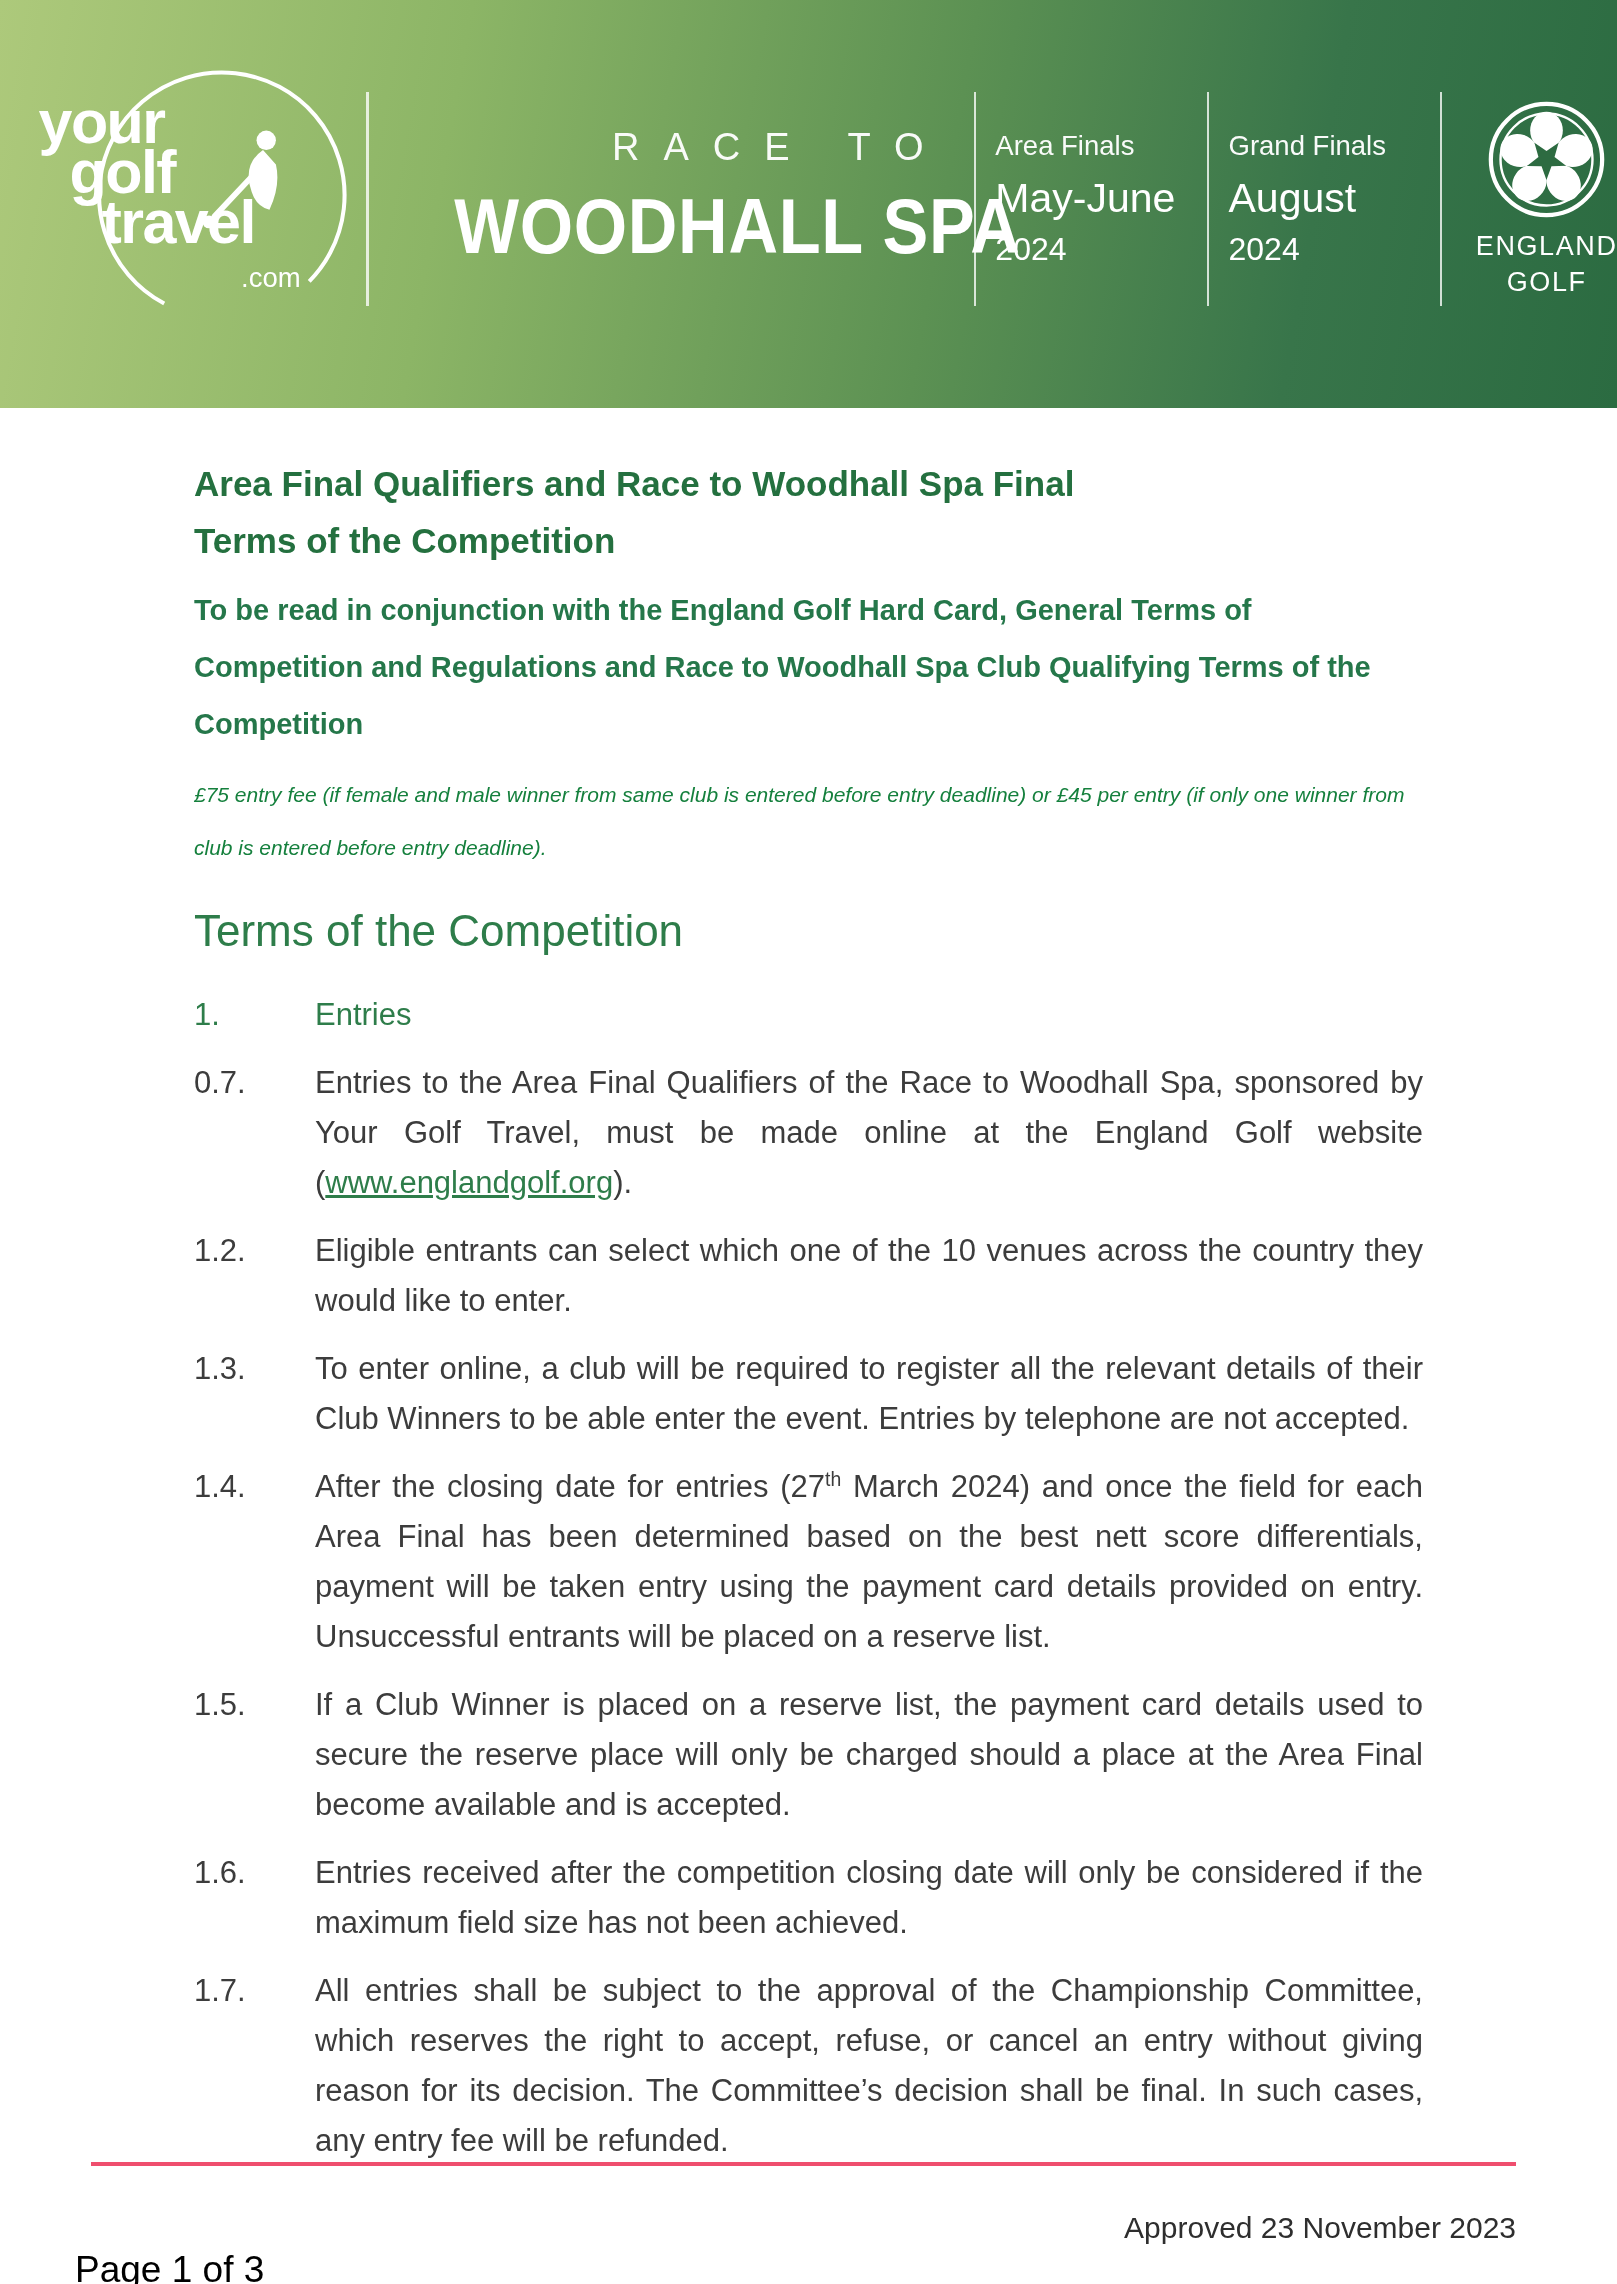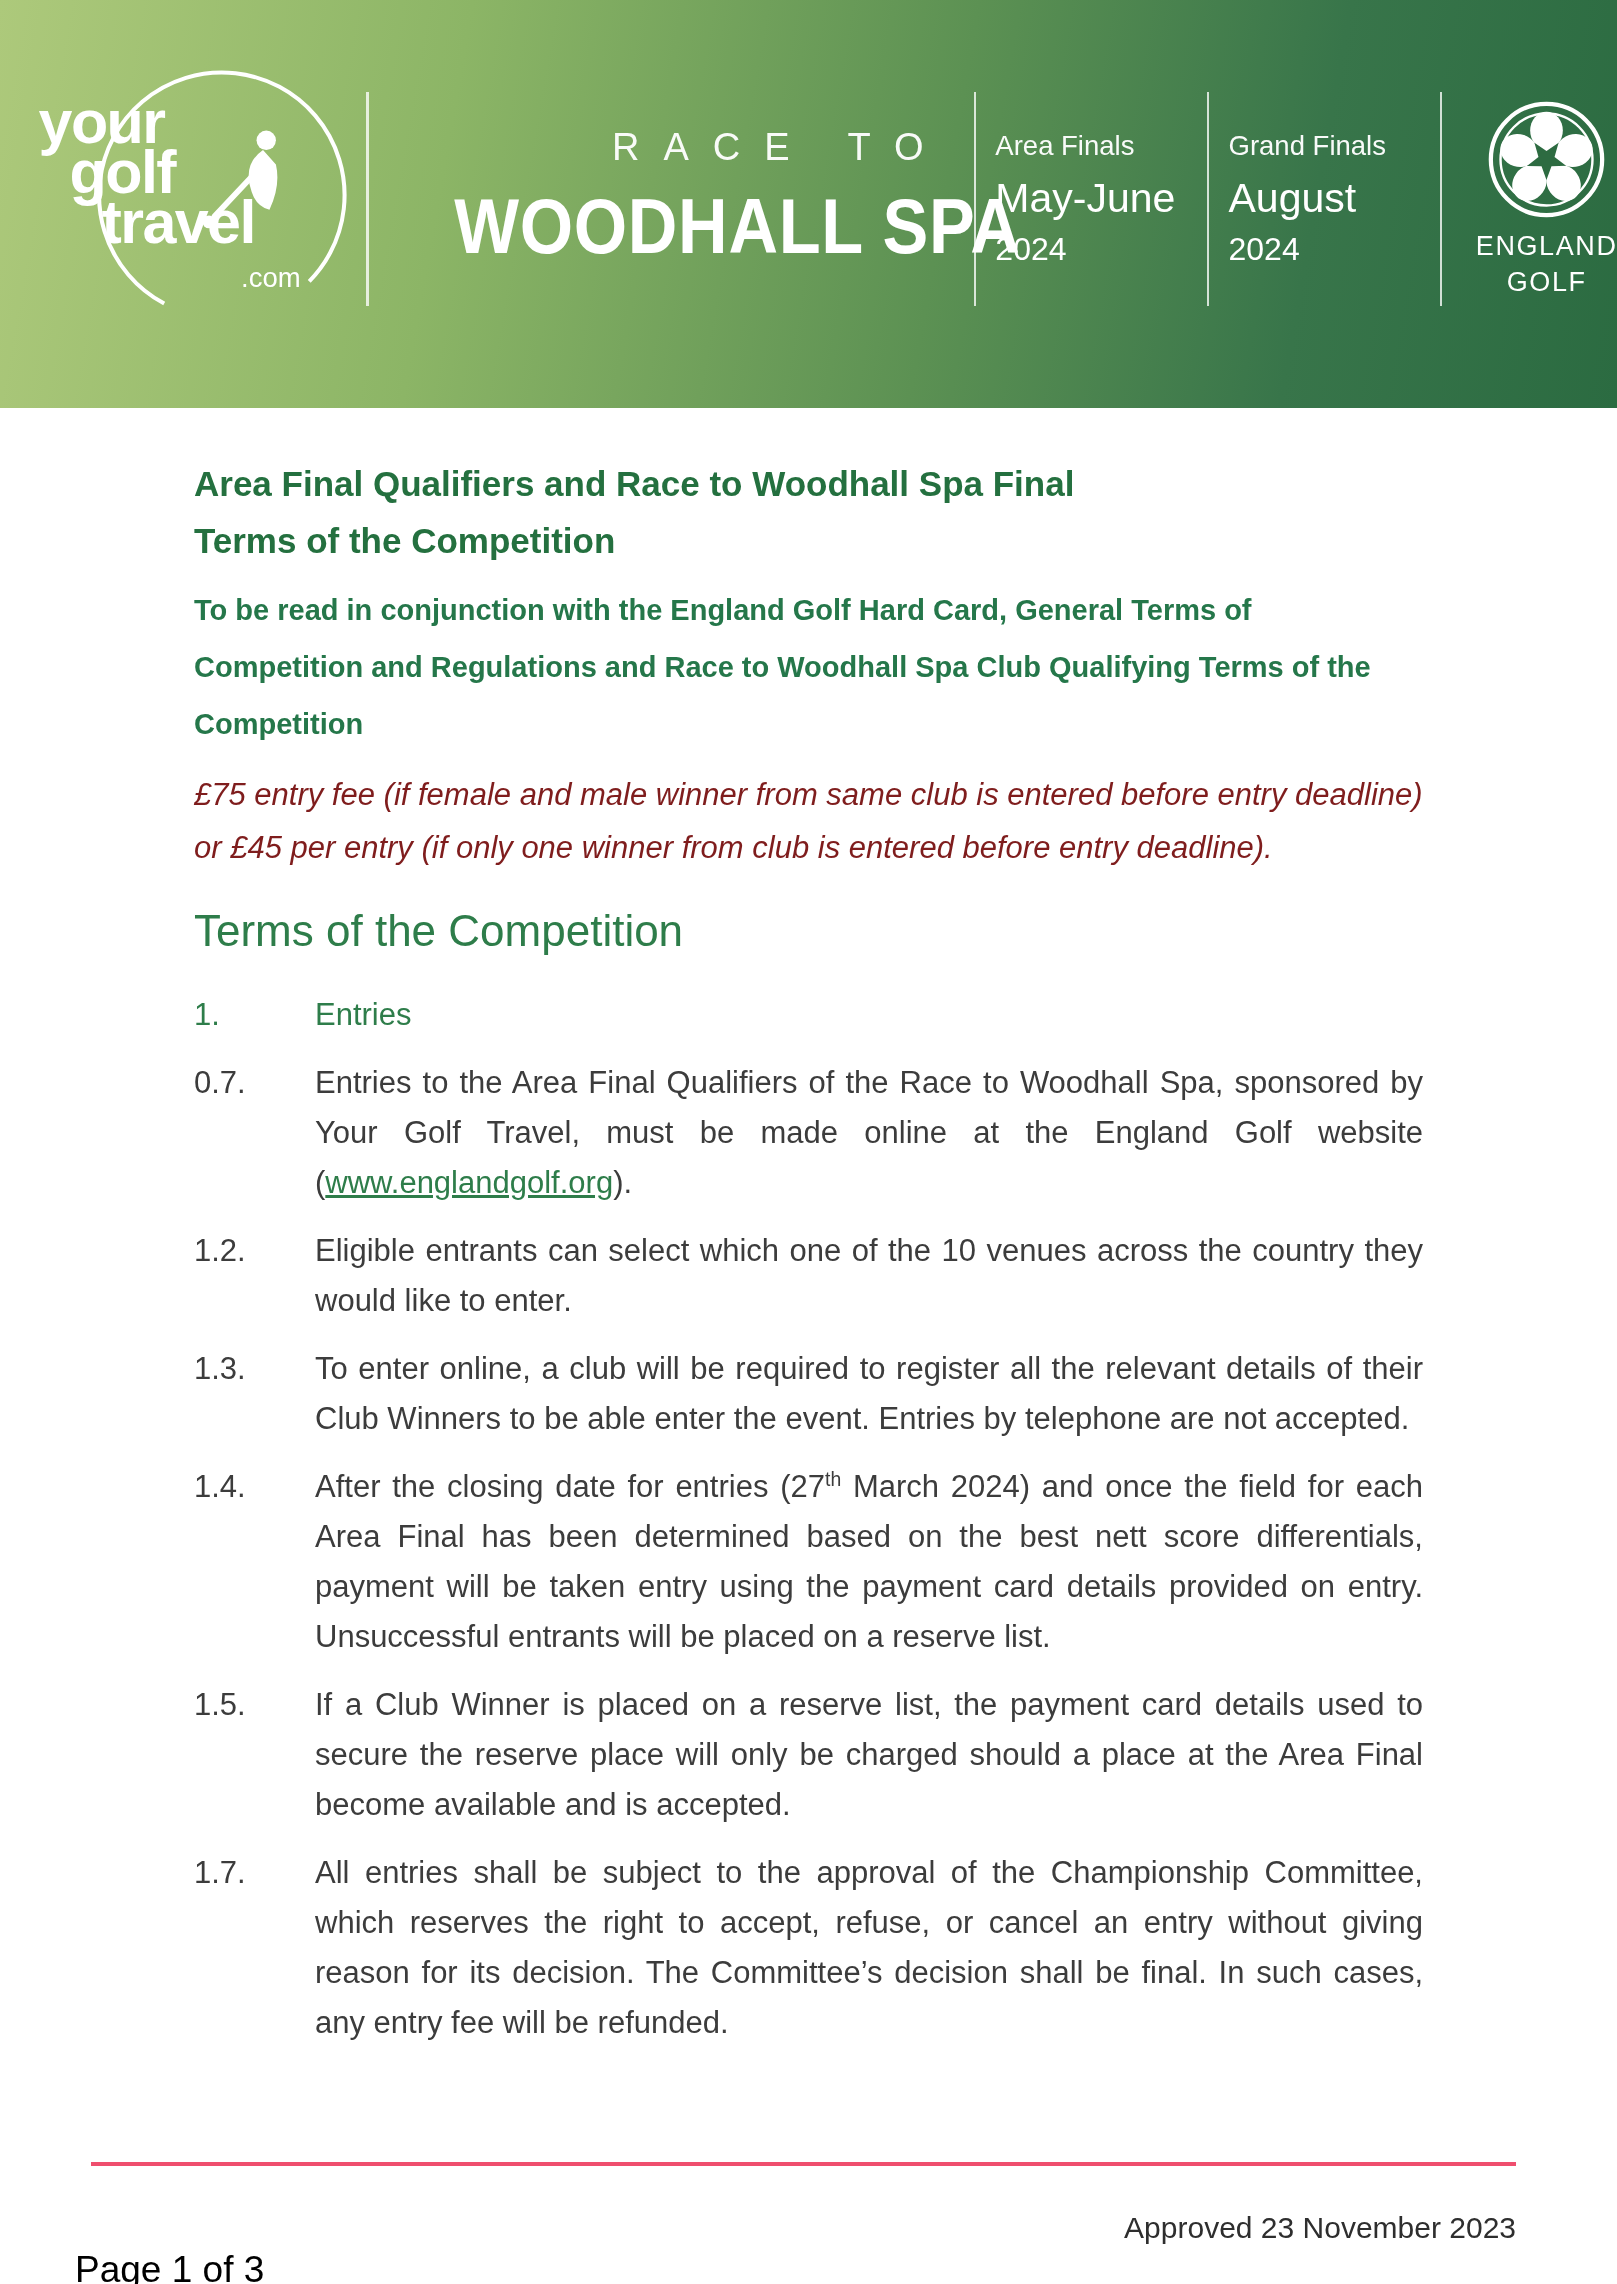--- a/index.html
+++ b/index.html
@@ -43,21 +43,21 @@
   
   .eg { width:170px; flex:0 0 auto; text-align:center; color:#fff; }
   .eg svg { display:block; margin:0 auto; }
   .eg-name { font-size:27px; letter-spacing:1.6px; line-height:36px; margin-top:8px; font-weight:400; }
 
   
   .content { padding:47px 194px 0 194px; }
 
   .doc-title { color:#24703f; font-weight:bold; font-size:35px; line-height:57px; }
   .doc-subtitle { color:#25774a; font-weight:bold; font-size:29px; line-height:57px; margin-top:13px; }
-  .fee-note { color:#7f1d1d; font-style:italic; font-size:31px; line-height:53px; margin-top:14.6px; }
+  .fee-note { color:#15803d; font-style:italic; font-size:21px; line-height:53px; margin-top:14.6px; }
   .big-heading { color:#2e7d4a; font-weight:400; font-size:44px; margin-top:32px; }
 
   .tlist { margin-top:34px; }
   .item { display:flex; margin-bottom:18px; }
   .item .num { flex:0 0 121px; font-size:31px; line-height:50px; color:#3c3c3c; }
   .item .txt { flex:1 1 auto; font-size:31px; line-height:50px; color:#3c3c3c; text-align:justify; }
   .item.section .num, .item.section .txt { color:#2e7d4a; text-align:left; }
   .eg-link { color:#2e7d4a; text-decoration:underline; }
   sup.ord { font-size:19.4px; vertical-align:super; line-height:0; }
 
@@ -175,20 +175,24 @@
       <div class="item">
         <div class="num">1.4.</div>
         <div class="txt"><span>After the closing date for entries (27</span><sup class="ord">th</sup><span> March 2024) and once the field for each Area Final has been determined based on the best nett score differentials, payment will be taken entry using the payment card details provided on entry. Unsuccessful entrants will be placed on a reserve list.</span></div>
       </div>
 
       <div class="item">
         <div class="num">1.5.</div>
         <div class="txt">If a Club Winner is placed on a reserve list, the payment card details used to secure the reserve place will only be charged should a place at the Area Final become available and is accepted.</div>
       </div>
 
+      <div class="item">
+        <div class="num">1.6.</div>
+        <div class="txt">Entries received after the competition closing date will only be considered if the maximum field size has not been achieved.</div>
+      </div>
 
       <div class="item">
         <div class="num">1.7.</div>
         <div class="txt">All entries shall be subject to the approval of the Championship Committee, which reserves the right to accept, refuse, or cancel an entry without giving reason for its decision. The Committee’s decision shall be final. In such cases, any entry fee will be refunded.</div>
       </div>
 
     </div>
   </main>
 
   <footer class="footer">

